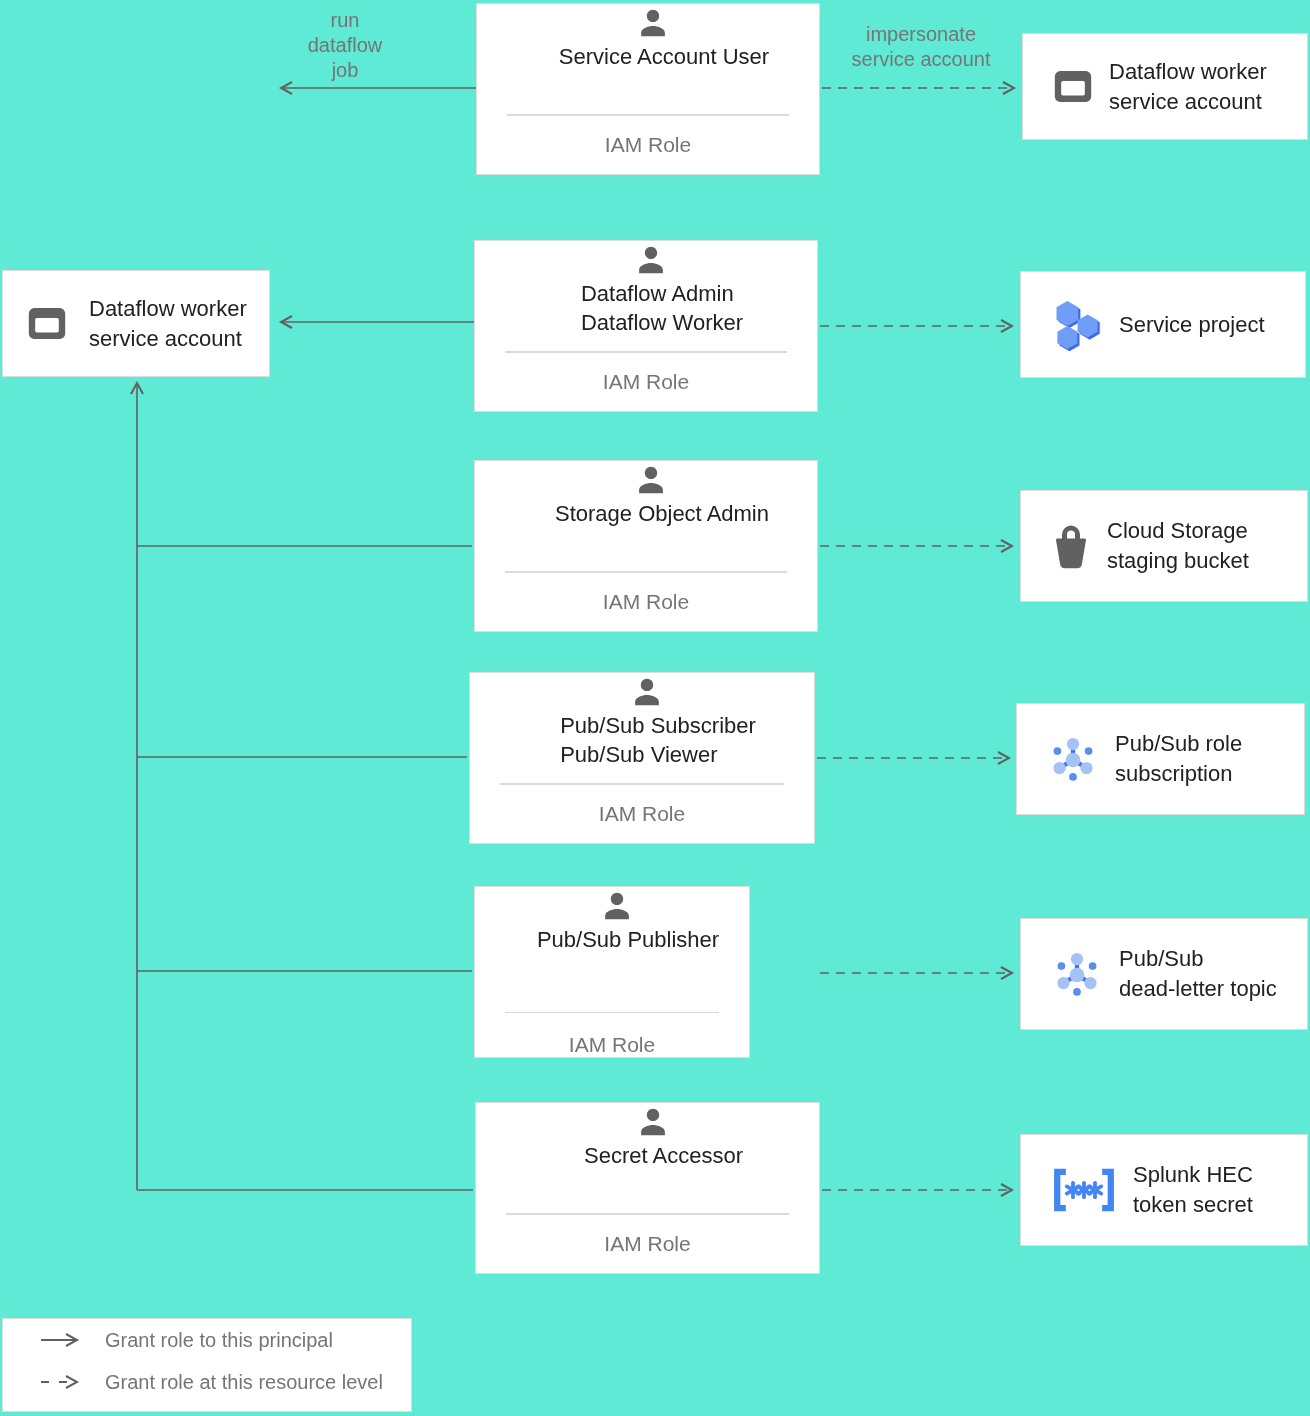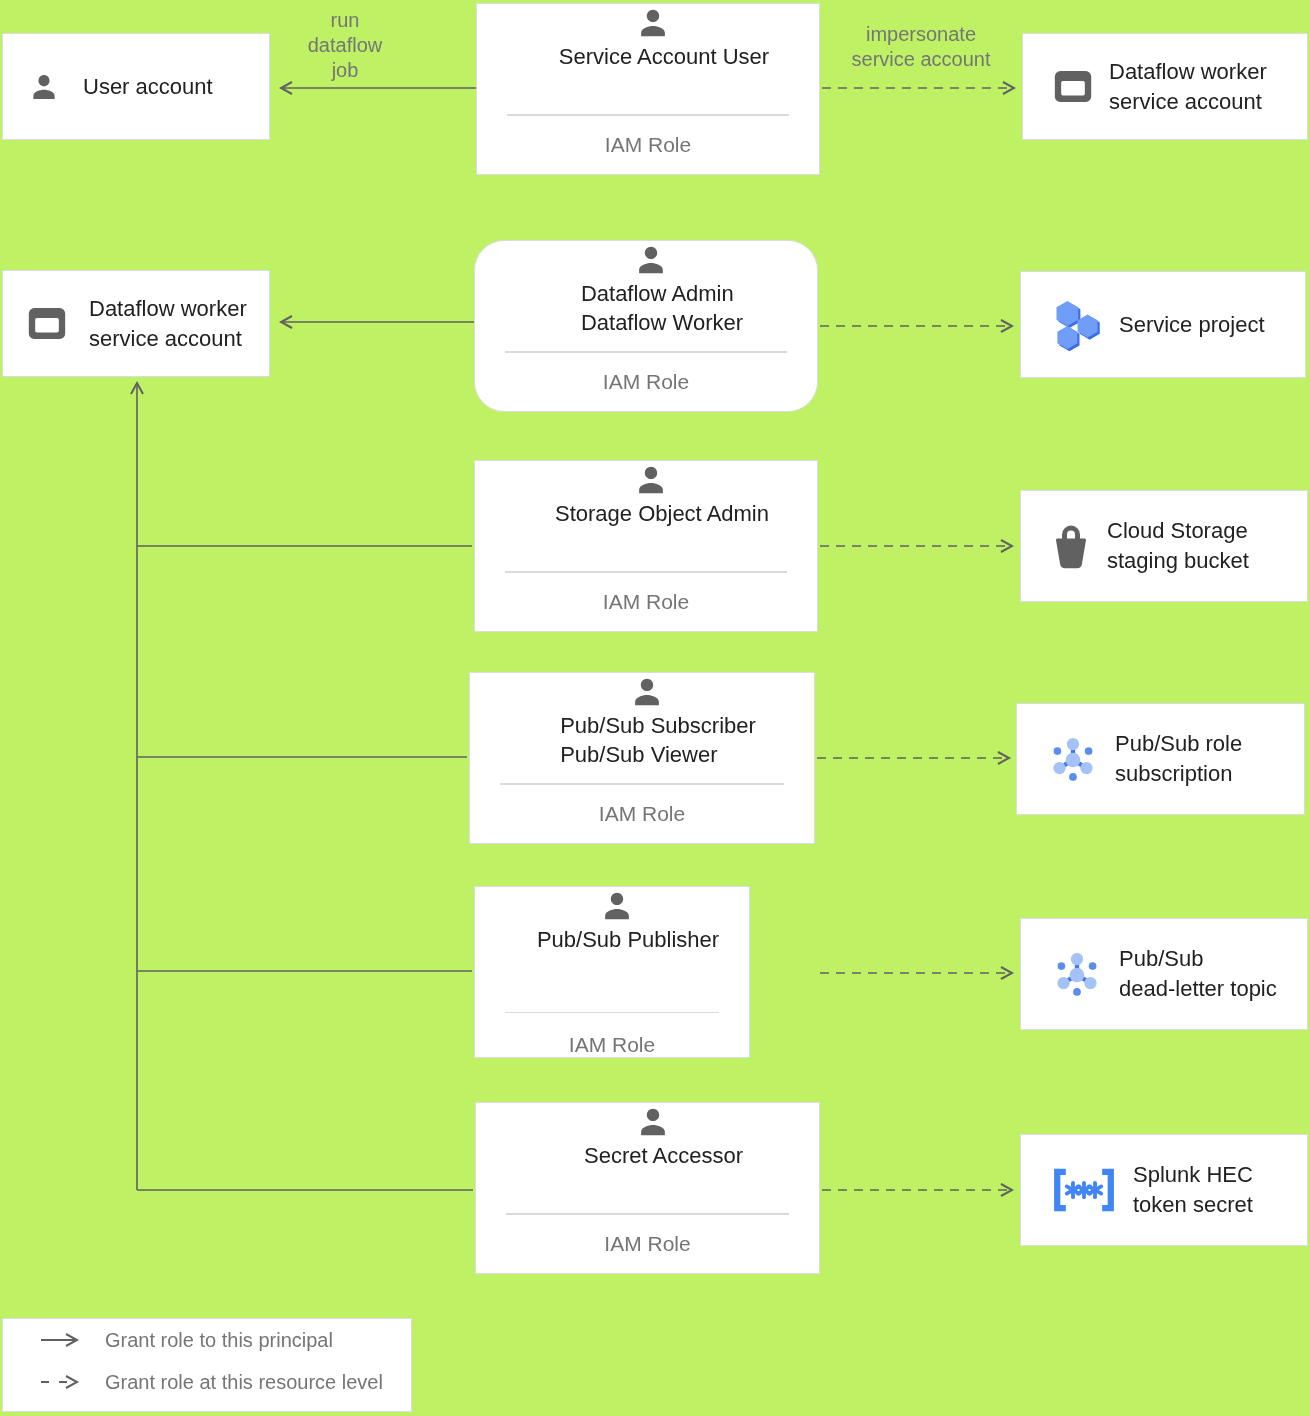--- a/index.html
+++ b/index.html
@@ -1,17 +1,17 @@
 <!DOCTYPE html>
 <html><head>
 <meta charset="utf-8">
 <style>
   html,body{margin:0;padding:0;background:#fff;}
   .canvas{
-    position:relative;width:1310px;height:1416px;background:#bef264;
+    position:relative;width:1310px;height:1416px;background:#5eead4;
     font-family:"Liberation Sans",sans-serif;overflow:hidden;
   }
   .edges{position:absolute;left:0;top:0;width:1310px;height:1416px;pointer-events:none;}
   .box{position:absolute;background:#fff;border:1.5px solid #dadce0;box-sizing:border-box;}
   
   .entity{display:flex;align-items:center;}
   .entity .etext{color:#212121;font-size:22px;line-height:30px;white-space:nowrap;}
   .pad-left{padding-left:24px;}
   .pad-right{padding-left:30px;}
   .gap22{margin-right:22px;flex:0 0 auto;}
@@ -128,26 +128,20 @@
   <div class="edge-label" style="left:280px;top:8px;width:130px;">
     <div>run</div>
     <div>dataflow</div>
     <div>job</div>
   </div>
   <div class="edge-label" style="left:830px;top:22px;width:182px;">
     <div>impersonate</div>
     <div>service account</div>
   </div>
 
-  <div class="box entity pad-left" style="left:2px;top:33px;width:268px;height:107px;">
-    <svg class="icon gap22" width="34" height="34">
-        <use href="#i-person"></use>
-      </svg>
-    <div class="etext">User account</div>
-  </div>
 
   <div class="box iam" style="left:476px;top:3px;width:344px;height:172px;">
     <div class="iam-top">
       <svg class="icon gap22" width="38" height="38">
           <use href="#i-person"></use>
         </svg>
       <div class="etext">Service Account User</div>
     </div>
     <div class="divider"></div>
     <div class="iam-label">IAM Role</div>
@@ -166,21 +160,21 @@
   <div class="box entity pad-left" style="left:2px;top:270px;width:268px;height:107px;">
     <svg class="icon gap22" width="40" height="37">
         <use href="#i-card"></use>
       </svg>
     <div class="etext">
       <div>Dataflow worker</div>
       <div>service account</div>
     </div>
   </div>
 
-  <div class="box iam" style="left:474px;top:240px;width:344px;height:172px;border-radius:30px;">
+  <div class="box iam" style="left:474px;top:240px;width:344px;height:172px;">
     <div class="iam-top">
       <svg class="icon gap22" width="38" height="38">
           <use href="#i-person"></use>
         </svg>
       <div class="etext">
         <div>Dataflow Admin</div>
         <div>Dataflow Worker</div>
       </div>
     </div>
     <div class="divider"></div>

